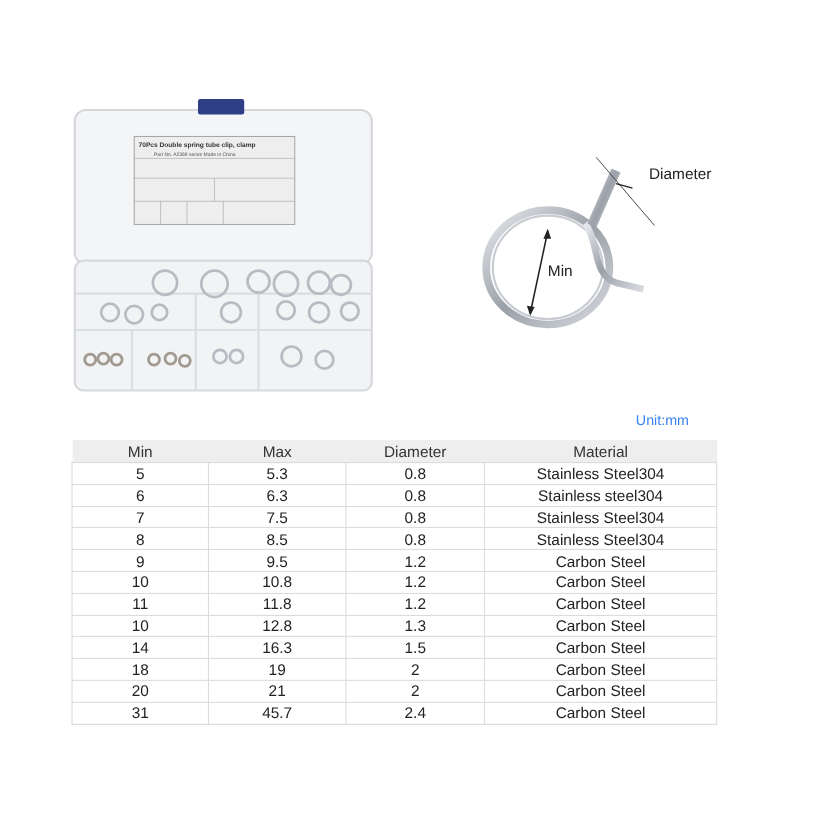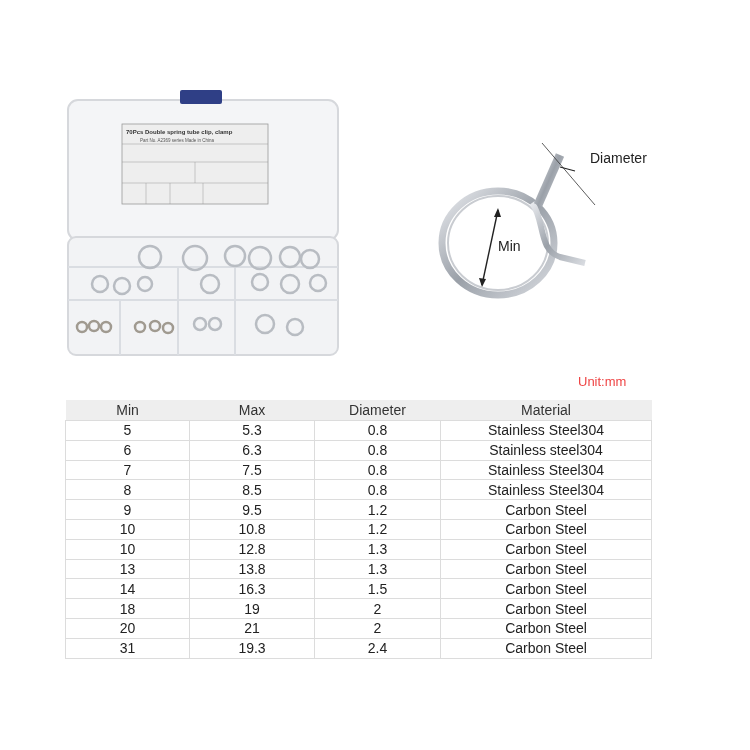--- a/index.html
+++ b/index.html
@@ -1,19 +1,19 @@
 <!DOCTYPE html>
 <html><head>
 <meta charset="utf-8">
 <style>
   html, body { margin:0; padding:0; background:#ffffff; }
   body { width:750px; height:750px; position:relative; overflow:hidden; font-family:"Liberation Sans", sans-serif; color:#222; }
   .product-box { position:absolute; left:60px; top:62px; width:305px; height:300px; }
   .clip-diagram { position:absolute; left:420px; top:125px; width:260px; height:195px; }
-  .unit { position:absolute; left:578px; top:374px; font-size:13px; color:#ef4444; }
+  .unit { position:absolute; left:578px; top:374px; font-size:13px; color:#3b82f6; }
   table.spec { position:absolute; left:65px; top:400px; width:586px; border-collapse:collapse; font-size:14px; table-layout:fixed; }
   table.spec th { background:#eeeeee; font-weight:normal; height:20px; padding:0; text-align:center; color:#333; }
   table.spec td { height:18.8px; padding:0; text-align:center; border:1px solid #dcdcdc; color:#222; line-height:18px; }
   table.spec tr td:first-child { border-left:1px solid #dcdcdc; }
   .diag-label { font-size:14px; fill:#222; font-family:"Liberation Sans", sans-serif; }
 </style>
 </head>
 <body>
 
 <div class="product-box">
@@ -145,28 +145,28 @@
         <td>1.2</td>
         <td>Carbon Steel</td>
       </tr>
     <tr>
         <td>10</td>
         <td>10.8</td>
         <td>1.2</td>
         <td>Carbon Steel</td>
       </tr>
     <tr>
-        <td>10</td>
-        <td>12.8</td>
-        <td>1.3</td>
+        <td>11</td>
+        <td>11.8</td>
+        <td>1.2</td>
         <td>Carbon Steel</td>
       </tr>
     <tr>
-        <td>13</td>
-        <td>13.8</td>
+        <td>10</td>
+        <td>12.8</td>
         <td>1.3</td>
         <td>Carbon Steel</td>
       </tr>
     <tr>
         <td>14</td>
         <td>16.3</td>
         <td>1.5</td>
         <td>Carbon Steel</td>
       </tr>
     <tr>
@@ -176,18 +176,18 @@
         <td>Carbon Steel</td>
       </tr>
     <tr>
         <td>20</td>
         <td>21</td>
         <td>2</td>
         <td>Carbon Steel</td>
       </tr>
     <tr>
         <td>31</td>
-        <td>19.3</td>
+        <td>45.7</td>
         <td>2.4</td>
         <td>Carbon Steel</td>
       </tr>
   </tbody>
 </table>
 
 </body></html>

